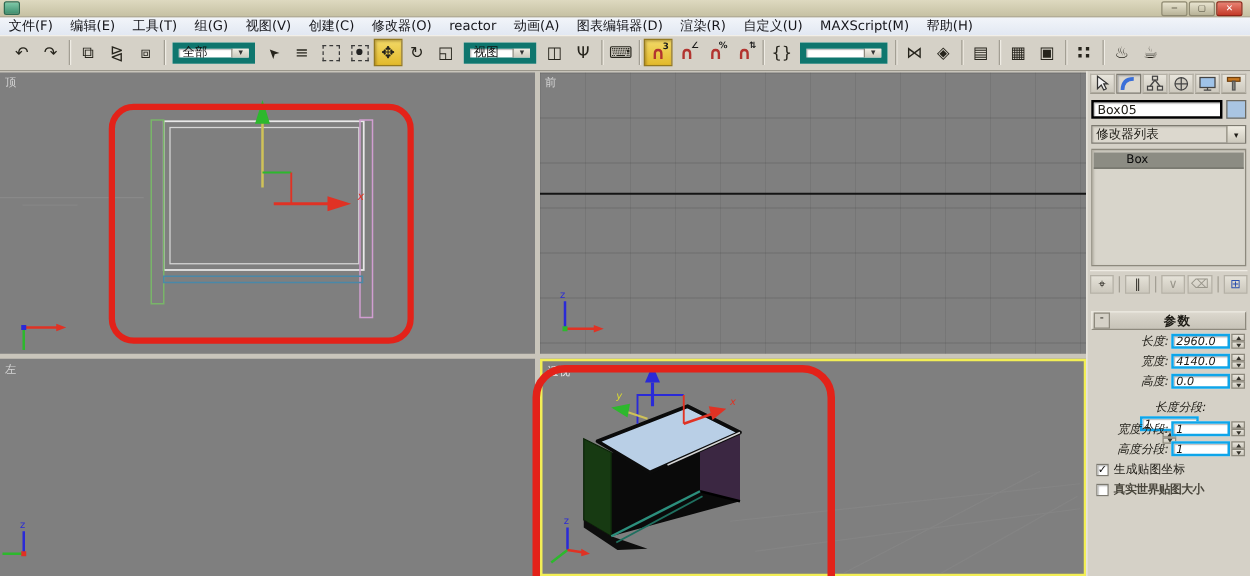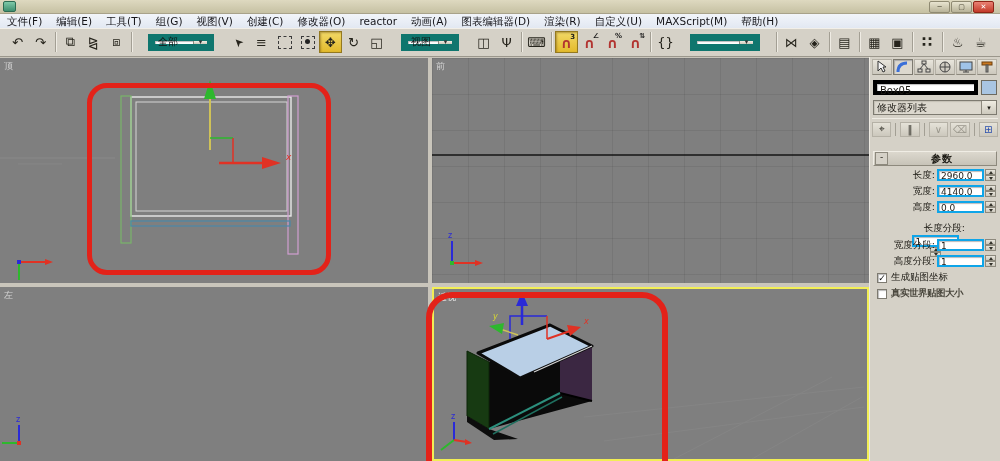--- a/index.html
+++ b/index.html
@@ -24,22 +24,22 @@
   #toolbar{position:absolute;left:0;top:28px;width:1000px;height:29px;
     background:#d5d1c7;border-bottom:1px solid #9b978c;box-shadow:inset 0 1px 0 #f2efe8;
     display:flex;align-items:center;padding-left:6px;box-sizing:border-box;}
   .tb{width:23px;height:22px;display:flex;align-items:center;justify-content:center;
     font-size:13px;color:#26241c;position:relative;flex:none;}
   .tb.hl{background:linear-gradient(#f2d967,#e3ba2c);border:1px solid #94791f;
     box-shadow:inset 1px 1px 2px rgba(90,60,0,.4);box-sizing:border-box;}
   .tb .badge{position:absolute;right:2px;top:1px;font-size:7px;font-weight:bold;color:#1a1a1a;}
   .tb .magnet{color:#b23430;font-weight:bold;font-size:14px;transform:translateY(1px);}
   .tsep{width:1px;height:20px;background:#a39f94;margin:0 3px;box-shadow:1px 0 0 #efece4;flex:none;}
-  .tdrop{height:17px;background:#fff;border:7px solid #0f766e;box-shadow:inset 1px 1px 1px #bbb;
-    display:flex;align-items:center;font-size:10px;color:#111;margin:0 13px;flex:none;box-sizing:border-box;}
+  .tdrop{height:17px;background:#fff;border:5px solid #0f766e;box-shadow:inset 1px 1px 1px #bbb;
+    display:flex;align-items:center;font-size:10px;color:#111;margin:0 3px;flex:none;box-sizing:border-box;}
   .tdrop .val{flex:1;padding:0 3px;overflow:hidden;white-space:nowrap;}
   .tdrop .darr{width:13px;height:100%;background:linear-gradient(#efece2,#cdc9bd);
     border-left:1px solid #8d897d;font-size:7px;display:flex;align-items:center;justify-content:center;color:#333;}
   .dashedbox{width:12px;height:11px;border:1px dashed #3a3a3a;display:inline-block;position:relative;}
   .dashedbox.dot::after{content:"";position:absolute;left:3px;top:2px;width:5px;height:5px;
     border-radius:50%;background:#222;}
   .rot-nw{display:inline-block;transform:rotate(-135deg);font-size:11px;}
   .bigdots{font-size:15px;font-weight:bold;letter-spacing:1px;}
   
   #vparea{position:absolute;left:0;top:57px;width:869px;height:404px;background:#c9c5bb;}
@@ -58,21 +58,21 @@
   #ann2{left:426px;top:292px;width:230px;height:200px;border-width:6px;border-radius:26px;}
   
   #cmdpanel{position:absolute;left:869px;top:57px;width:131px;height:404px;
     background:#d5d1c7;border-left:1px solid #edeae2;box-sizing:border-box;
     font-size:10px;color:#1c1a14;}
   #tabs{display:flex;height:18px;align-items:center;padding:1px 2px 0 2px;gap:1px;}
   .ctab{width:20px;height:16px;display:flex;align-items:center;justify-content:center;
     border:1px solid #b5b1a6;border-bottom-color:#8d897d;background:linear-gradient(#e8e5dc,#ccc8bd);box-sizing:border-box;}
   .ctab.active{background:#dcd8ce;border:1px solid #7d7a70;box-shadow:inset 1px 1px 1px #aaa;}
   #namerow{display:flex;margin:4px 3px 0 3px;height:15px;gap:3px;}
-  #namefield{flex:1;background:#fff;border:4px solid #000000;box-shadow:inset 1px 1px 1px #bbb;
+  #namefield{flex:1;background:#fff;border:2px solid #000000;box-shadow:inset 1px 1px 1px #bbb;
     font-size:10px;padding:0 3px;line-height:13px;box-sizing:border-box;}
   #colorswatch{width:16px;height:15px;background:#a9c5e2;border:1px solid #6d6a60;box-sizing:border-box;}
   #modlist{display:flex;margin:5px 3px 0 3px;height:15px;background:#dcd8ce;
     border:1px solid #7d7a70;box-shadow:inset 1px 1px 1px #c4c0b5;box-sizing:border-box;}
   #modlist .val{flex:1;padding:0 3px;line-height:13px;font-size:10px;}
   #modlist .darr{width:14px;background:linear-gradient(#efece2,#cdc9bd);border-left:1px solid #8d897d;
     font-size:7px;display:flex;align-items:center;justify-content:center;}
   #stack{margin:4px 3px 0 3px;height:94px;background:#d8d5cb;border:1px solid #8d897d;
     box-shadow:inset 1px 1px 2px #b2aea3;box-sizing:border-box;}
   .stackrow{height:12px;background:#8c8c83;border-bottom:1px solid #6f6f66;
@@ -82,21 +82,21 @@
   .sbtn{width:20px;height:15px;display:flex;align-items:center;justify-content:center;
     font-size:10px;color:#33312a;border:1px solid #b5b1a6;background:linear-gradient(#e5e2d8,#ccc8bd);box-sizing:border-box;}
   .sbtn.dis{color:#9a978c;}
   .ssep{width:1px;height:13px;background:#a39f94;margin:0 2px;}
   #rollout{margin:13px 3px 0 3px;}
   #rollhead{height:13px;display:flex;align-items:center;background:linear-gradient(#dcd8ce,#c7c3b8);
     border:1px solid;border-color:#f0ede5 #8d897d #8d897d #f0ede5;font-size:10px;}
   #rollhead .minus{width:11px;height:11px;margin-left:1px;border:1px solid #8d897d;background:#d5d1c7;
     font-size:9px;line-height:9px;text-align:center;}
   #rollhead .rtitle{flex:1;text-align:center;font-weight:bold;letter-spacing:1px;}
-  .prow{display:flex;align-items:center;height:14px;margin-top:2px;}
+  .prow{display:flex;align-items:center;height:14px;margin-top:2px;font-style:italic;}
   .prow.gap{margin-top:8px;flex-direction:column;}
   .plabel{width:62px;text-align:right;font-size:9.5px;padding-right:2px;}
   .pfield{width:47px;height:12px;background:#fff;border:2px solid #0ea5e9;
     box-shadow:inset 1px 1px 1px #bbb;font-size:9px;line-height:11px;padding:0 2px;box-sizing:border-box;}
   .spin{width:11px;height:12px;display:flex;flex-direction:column;margin-left:1px;}
   .spin i{flex:1;background:linear-gradient(#e8e5dc,#ccc8bd);border:1px solid #8d897d;
     display:flex;align-items:center;justify-content:center;box-sizing:border-box;}
   .spin i::after{content:"";border-left:2.5px solid transparent;border-right:2.5px solid transparent;}
   .spin i.up::after{border-bottom:3px solid #33312a;}
   .spin i.dn::after{border-top:3px solid #33312a;}
@@ -398,20 +398,23 @@
   <div id="namerow">
     <span id="namefield">Box05</span>
     <span id="colorswatch" title="Box05"></span>
   </div>
 
   <div id="modlist">
     <span class="val">修改器列表</span>
     <span class="darr">▾</span>
   </div>
 
+  <div id="stack">
+    <div class="stackrow">Box</div>
+  </div>
 
   <div id="stacktools">
     <span class="sbtn">⌖</span>
     <span class="ssep"></span>
     <span class="sbtn">‖</span>
     <span class="ssep"></span>
     <span class="sbtn dis">∨</span>
     <span class="sbtn dis">⌫</span>
     <span class="ssep"></span>
     <span class="sbtn" style="color:#2a4fae">⊞</span>

